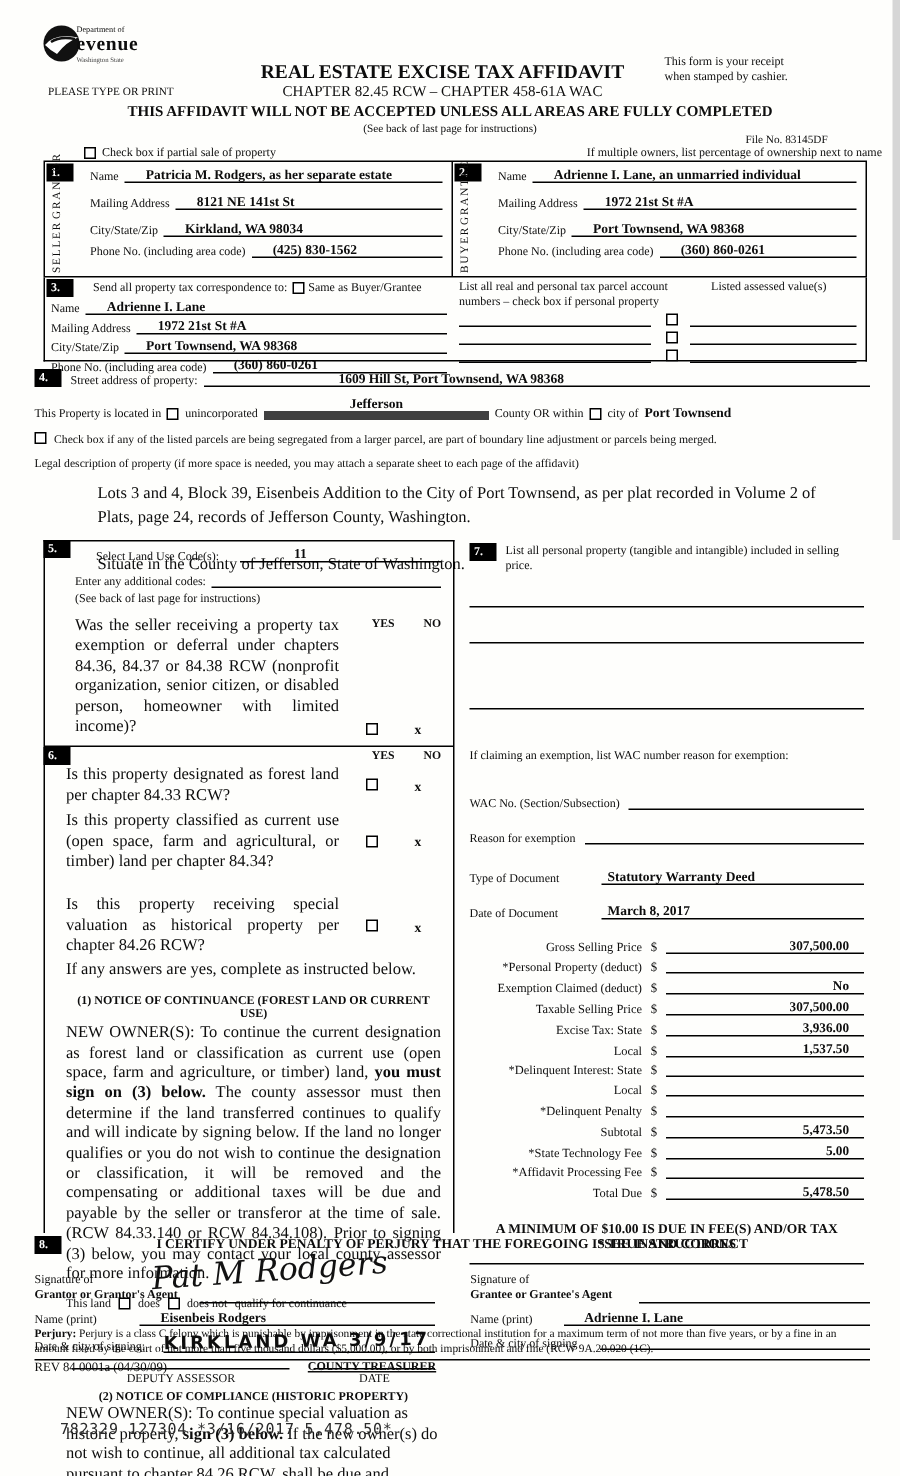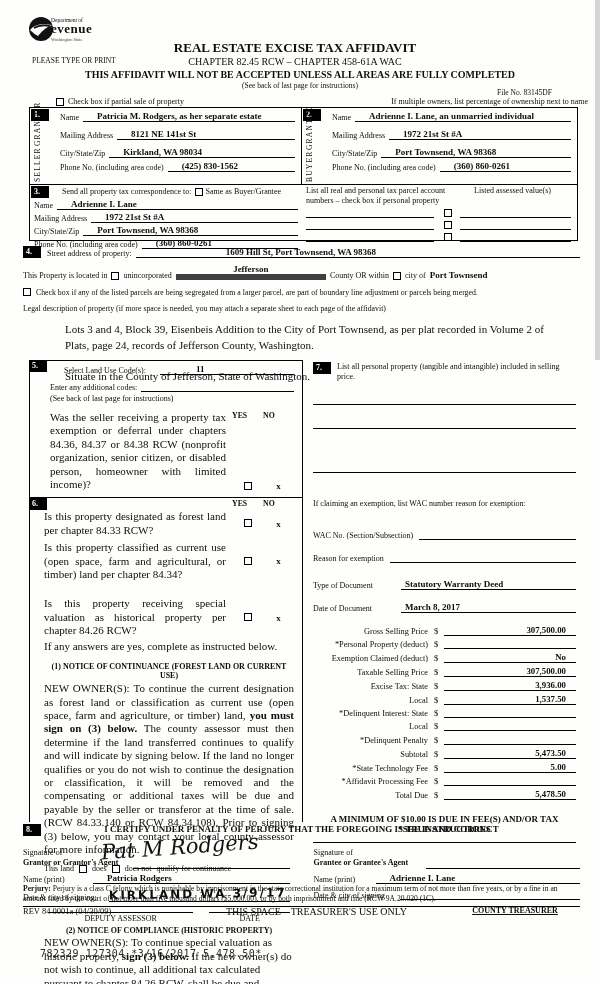--- a/index.html
+++ b/index.html
@@ -26,21 +26,21 @@
     padding:0 2px 0 14px; min-height:10px; white-space:nowrap;
   }
   .box { border:1.5px solid #000; }
   .vlabel {
     writing-mode:vertical-rl; transform:rotate(180deg);
     font-size:7.5px; letter-spacing:1.2px; line-height:8px;
     display:flex; gap:1px;
   }
   .uline { border-bottom:1px solid #000; min-height:10px; }
   .ynhead { display:flex; width:62px; flex:none; font-weight:bold; }
-  .ynhead span { width:31px; text-align:left; }
+  .ynhead span { width:31px; text-align:right; }
   .yncell { display:flex; width:62px; flex:none; align-items:center; }
   .yncell .yc { width:31px; text-align:center; }
   .yncell .nc { width:31px; text-align:center; font-weight:bold; font-size:9px; }
   .para { font-size:11px; line-height:1.22; text-align:justify; }
   .moneyrow { display:flex; align-items:flex-end; margin-top:3.1px; }
   .moneyrow .ml { flex:1; text-align:right; font-size:8.3px; white-space:nowrap; }
   .moneyrow .md { width:16px; text-align:center; font-size:8.5px; }
   .moneyrow .mv {
     width:132px; border-bottom:1px solid #000; text-align:right;
     font-weight:bold; font-size:8.8px; padding-right:10px; min-height:10px;
@@ -78,20 +78,24 @@
           <div style="font-size:13px; font-weight:bold; letter-spacing:0.5px; margin-top:-2px;">evenue</div>
           <div style="font-size:4.5px; color:#444;">Washington State</div>
         </div>
       </div>
     </div>
     <div class="abs" style="left:32px; top:56px; font-size:7.5px;">PLEASE TYPE OR PRINT</div>
 
     <div class="abs ctr" style="left:130px; top:40px; width:330px; font-size:13px; font-weight:bold;">REAL ESTATE EXCISE TAX AFFIDAVIT</div>
     <div class="abs ctr" style="left:130px; top:56px; width:330px; font-size:10px;">CHAPTER 82.45 RCW – CHAPTER 458-61A WAC</div>
 
+    <div class="abs" style="left:443px; top:36px; width:140px; font-size:8px; line-height:1.3;">
+      <div>This form is your receipt</div>
+      <div>when stamped by cashier.</div>
+    </div>
 
     <div class="abs ctr b" style="left:0; top:69px; width:600px; font-size:10px;">THIS AFFIDAVIT WILL NOT BE ACCEPTED UNLESS ALL AREAS ARE FULLY COMPLETED</div>
     <div class="abs ctr" style="left:0; top:81px; width:600px; font-size:7.5px;">(See back of last page for instructions)</div>
     <div class="abs" style="left:497px; top:88px; font-size:7.5px;">File No. 83145DF</div>
   </div>
 
   <div class="abs" style="left:0; top:97px; width:600px; display:flex;">
     <div style="margin-left:56px; display:flex; align-items:center; gap:4px;">
       <span class="cb"></span>
       <span>Check box if partial sale of property</span>
@@ -445,21 +449,21 @@
         <div class="hand-sig abs" style="left:78px; top:-13px;">Pat M Rodgers</div>
         <div style="display:flex; align-items:flex-end;">
           <div style="width:110px; line-height:1.3;">
             <div>Signature of</div>
             <div class="b">Grantor or Grantor's Agent</div>
           </div>
           <div class="uline" style="flex:1;"></div>
         </div>
         <div style="display:flex; align-items:flex-end; margin-top:4px;">
           <span style="width:70px;">Name (print)</span>
-          <span style="flex:1; border-bottom:1px solid #000; font-weight:bold; font-size:9px; padding-left:14px;">Patricia  Rodgers</span>
+          <span style="flex:1; border-bottom:1px solid #000; font-weight:bold; font-size:9px; padding-left:14px;">Eisenbeis  Rodgers</span>
         </div>
         <div style="display:flex; align-items:flex-end; margin-top:3px;">
           <span style="width:86px;">Date &amp; city of signing:</span>
           <span style="flex:1; border-bottom:1.5px solid #000;">
             <span class="hand-print" style="display:inline-block;">KIRKLAND WA  3/9/17</span>
           </span>
         </div>
       </div>
 
       <div style="flex:1;">
@@ -481,18 +485,17 @@
       </div>
     </div>
   </div>
 
   <div class="abs" style="left:23px; top:884px; width:557px; border-bottom:1px solid #000; padding-bottom:2px; font-size:7.6px; line-height:1.3;">
     <span class="b">Perjury:</span><span> Perjury is a class C felony which is punishable by imprisonment in the state correctional institution for a maximum term of not more than five years, or by a fine in an amount fixed by the court of not more than five thousand dollars ($5,000.00), or by both imprisonment and fine (RCW 9A.20.020 (1C).</span>
   </div>
 
   <div class="abs" style="left:23px; top:906px; width:557px; display:flex; align-items:flex-start;">
     <span style="width:160px; font-size:8.5px;">REV 84 0001a (04/30/09)</span>
-    <span style="flex:1; text-align:center; font-size:10px;">THIS SPACE – TREASURER'S USE ONLY</span>
     <span class="b" style="width:130px; text-align:center; font-size:8px;text-decoration:underline;">COUNTY TREASURER</span>
   </div>
 
   <div class="abs stamp" style="left:40px; top:948px;">782329 127304 *3/16/2017 5,478.50*</div>
 </div>
 
 </body></html>

